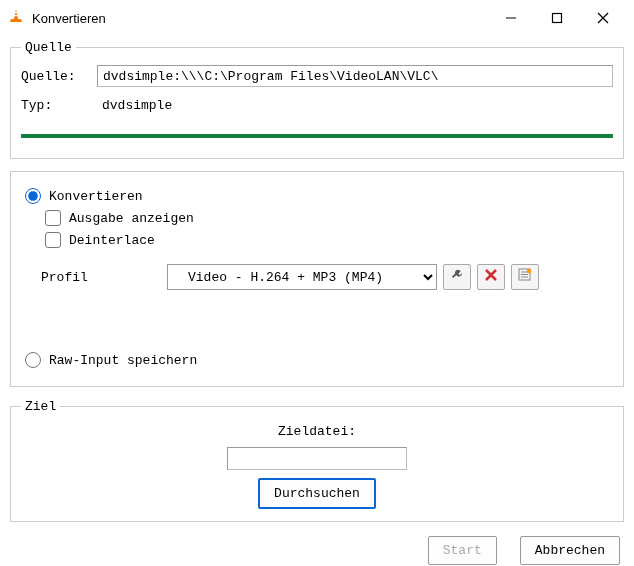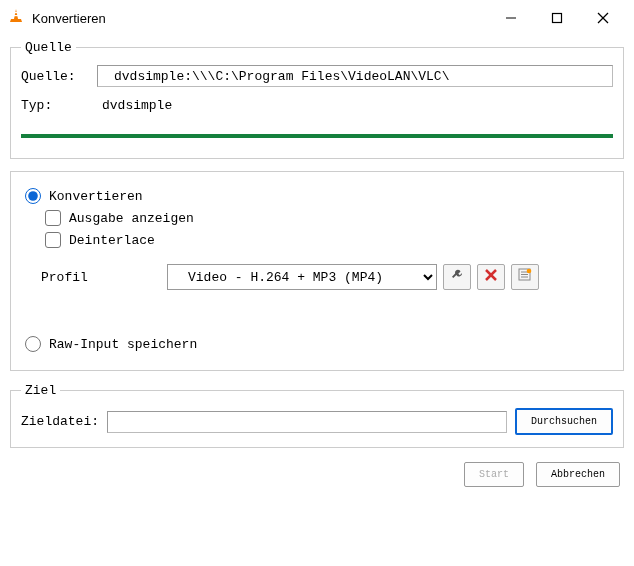--- a/index.html
+++ b/index.html
@@ -36,38 +36,38 @@
   padding: 0 4px;
   font-size: 13px;
 }
 .row { display: flex; align-items: center; margin-bottom: 8px; gap: 8px; }
 .label { min-width: 68px; }
 .input-text {
   flex: 1;
   border: 1px solid #bbb;
   border-top-color: #999;
   border-left-color: #999;
-  padding: 3px 16px;
+  padding: 3px 5px;
   font-family: "Courier New", monospace;
   font-size: 13px;
   height: 22px;
 }
 .static-value { padding: 3px 5px; }
 .underline { border-bottom: 4px solid #15803d; padding-bottom: 18px; }
 .radio-row, .check-row {
   display: flex; align-items: center; gap: 8px; margin: 6px 0 6px 4px;
 }
 input[type="radio"] { width: 16px; height: 16px; accent-color: #0a66d6; }
 input[type="checkbox"] {
   width: 16px; height: 16px; appearance: none;
   border: 1.5px solid #777; border-radius: 3px; background: #fff;
 }
 .indent { margin-left: 20px; }
 .profile-row {
-  display: flex; align-items: center; gap: 6px; margin: 16px 0 4px 20px;
+  display: flex; align-items: center; gap: 6px; margin: 16px 0 20px 20px;
 }
 .profile-label { width: 120px; }
 select {
   font-family: "Courier New", monospace;
   font-size: 13px;
   padding: 3px 16px;
   border: 1px solid #999;
   width: 270px;
   height: 26px;
   background: #fff;
@@ -77,31 +77,31 @@
   border: 1px solid #aaa;
   background: #f5f5f5;
   display: flex; align-items: center; justify-content: center;
   border-radius: 2px;
 }
 .btn {
   border: 1px solid #999;
   background: #fdfdfd;
   padding: 6px 14px;
   font-family: "Courier New", monospace;
-  font-size: 10px;
+  font-size: 13px;
   border-radius: 2px;
 }
 .btn.primary { border: 2px solid #0a66d6; }
 .btn.disabled { color: #aaa; }
 .bottom-row {
-  display: flex; justify-content: flex-end; gap: 12px;
+  display: flex; justify-content: flex-end; gap: 23px;
   padding: 2px 4px 0 0;
 }
 .rad-gap { height: 36px; }
-.ziel-row { display: flex; align-items: center; gap: 8px; }
+.ziel-row { display: flex; align-items: center; gap: 8px; flex-direction: column; }
 .ziel-row .input-text { flex: 1; }
 </style>
 </head>
 <body>
 
 <div class="titlebar">
   <span class="icon">
     <svg width="16" height="16" viewBox="0 0 16 16">
       <path d="M8 1 L10 11 L6 11 Z" fill="#f57c00"></path>
       <rect x="6.5" y="4" width="3" height="1.2" fill="#fff"></rect>

